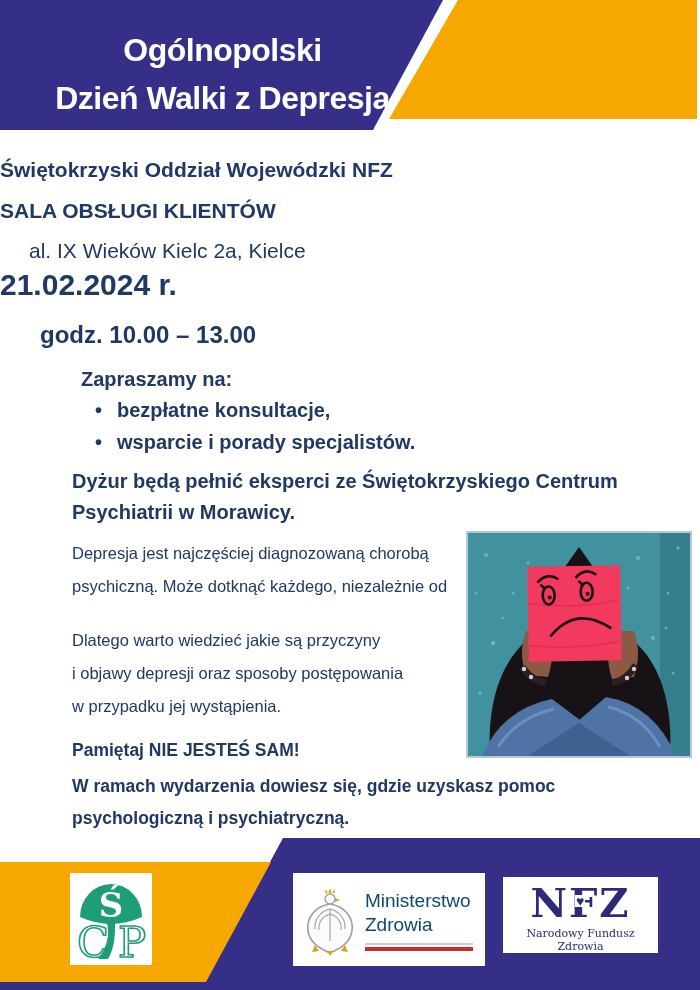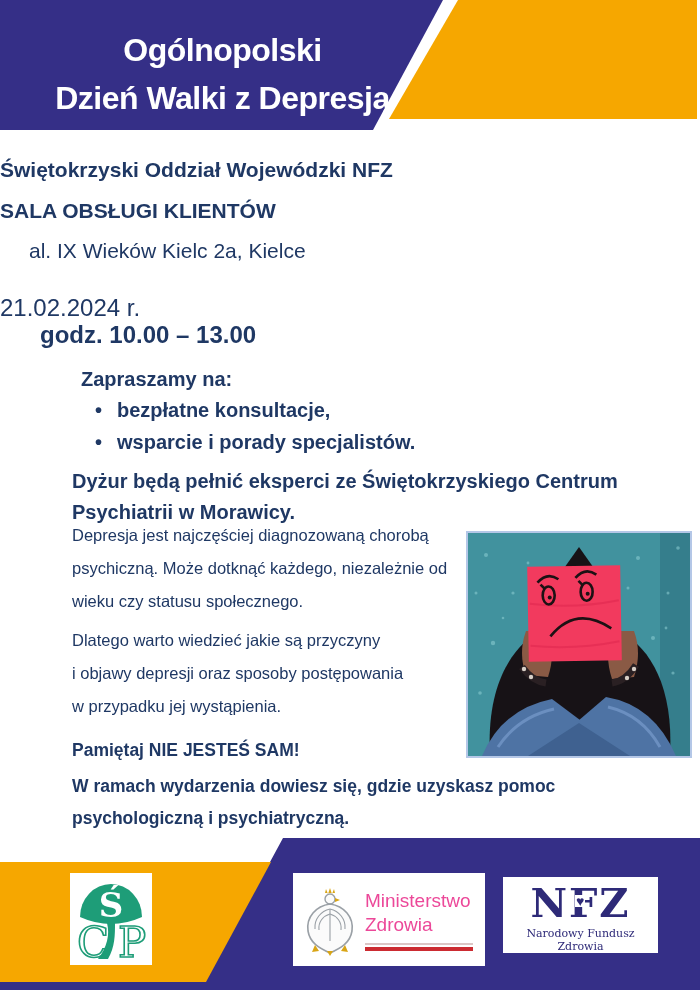--- a/index.html
+++ b/index.html
@@ -13,31 +13,31 @@
   .hdr-orange{position:absolute;left:0;top:0;width:700px;height:119px;background:#f6a700;
             -webkit-clip-path:polygon(458px 0,697px 0,697px 119px,389px 119px);
             clip-path:polygon(458px 0,697px 0,697px 119px,389px 119px);}
   .hdr-title{position:absolute;left:0;top:26px;width:445px;text-align:center;color:#ffffff;
              font-weight:bold;font-size:32px;line-height:48px;letter-spacing:-.5px;}
   
   .c-line{position:absolute;left:0;width:700px;text-align:left;}
   .ev-org{top:158px;font-size:21px;font-weight:bold;}
   .ev-room{top:199px;font-size:21px;font-weight:bold;}
   .ev-addr{top:239px;font-size:21px;padding-left:29px;}
-  .ev-date{top:294px;font-size:24px;font-weight:normal;}
+  .ev-date{top:268px;font-size:30px;font-weight:bold;}
   .ev-time{top:321px;font-size:24px;font-weight:bold;padding-left:40px;}
   
   .invite-intro{position:absolute;left:81px;top:368px;font-size:20px;font-weight:bold;}
   .bullet-row{position:absolute;left:95px;font-size:20px;font-weight:bold;}
   .bullet-row .dot{display:inline-block;width:22px;font-size:20px;}
   .b1{top:399px;} .b2{top:431px;}
   .experts{position:absolute;left:72px;top:466px;font-size:20px;font-weight:bold;line-height:31px;}
   
   .para{position:absolute;left:72px;font-size:16.5px;line-height:33px;}
-  .p1{top:519px;} .p2{top:624px;}
+  .p1{top:537px;} .p2{top:624px;}
   
   .rem-head{position:absolute;left:72px;top:740px;font-size:17.5px;font-weight:bold;}
   .rem-text{position:absolute;left:72px;top:770px;font-size:17.5px;font-weight:bold;line-height:32px;}
   
   .photo{position:absolute;left:466px;top:531px;width:222px;height:223px;
          border:2px solid #b4c7e7;background:#41929e;}
   .photo svg{display:block;}
   
   .ftr{position:absolute;left:0;top:830px;width:700px;height:160px;}
   .ftr-navy{position:absolute;left:0;top:0;width:700px;height:160px;background:#352f87;
@@ -45,21 +45,21 @@
             clip-path:polygon(283px 8px,700px 8px,700px 160px,0 160px,0 152px,205px 152px);}
   .ftr-orange{position:absolute;left:0;top:0;width:700px;height:160px;background:#f6a700;
             -webkit-clip-path:polygon(0 32px,271px 32px,206px 152px,0 152px);
             clip-path:polygon(0 32px,271px 32px,206px 152px,0 152px);}
   .logo-box{position:absolute;background:#fff;}
   .scp-box{left:70px;top:43px;width:82px;height:92px;}
   .mz-box{left:293px;top:43px;width:192px;height:93px;}
   .nfz-box{left:503px;top:47px;width:155px;height:76px;}
   .mz-inner{position:relative;width:100%;height:100%;}
   .mz-eagle{position:absolute;left:8px;top:10px;}
-  .mz-text{position:absolute;left:72px;top:16px;font-size:19px;line-height:24px;color:#ec4899;}
+  .mz-text{position:absolute;left:72px;top:16px;font-size:19px;line-height:24px;color:#0c4a6e;}
   .mz-rule{position:absolute;left:72px;top:70px;width:108px;}
   .mz-rule .r1{height:2px;background:#dcc6c6;}
   .mz-rule .r2{height:4px;background:#cc2b31;margin-top:2px;}
   .nfz-inner{position:relative;width:100%;height:100%;text-align:center;color:#2e2a78;}
   .nfz-abbr{font-family:"DejaVu Serif",serif;font-weight:bold;font-size:40px;line-height:44px;
             letter-spacing:2px;margin-top:4px;}
   .nfz-heart{position:absolute;left:72px;top:14px;font-size:14px;color:#2e2a78;background:#fff;
              line-height:12px;padding:0 1px;}
   .nfz-full{font-family:"DejaVu Serif",serif;font-size:11px;margin-top:2px;}
   .scp-box svg{display:block;margin:4px auto 0;}
@@ -92,21 +92,20 @@
     <span class="dot">•</span><span>bezpłatne konsultacje,</span>
   </div>
   <div class="experts">
     <div>Dyżur będą pełnić eksperci ze Świętokrzyskiego Centrum</div>
     <div>Psychiatrii w Morawicy.</div>
   </div>
 
   <div class="para p1">
     <div>Depresja jest najczęściej diagnozowaną chorobą</div>
     <div>psychiczną. Może dotknąć każdego, niezależnie od</div>
-    <div>wieku czy statusu społecznego.</div>
   </div>
   <div class="para p2">
     <div>Dlatego warto wiedzieć jakie są przyczyny</div>
     <div>i objawy depresji oraz sposoby postępowania</div>
     <div>w przypadku jej wystąpienia.</div>
   </div>
 
   <div class="rem-head">Pamiętaj NIE JESTEŚ SAM!</div>
   <div class="rem-text">
     <div>W ramach wydarzenia dowiesz się, gdzie uzyskasz pomoc</div>

